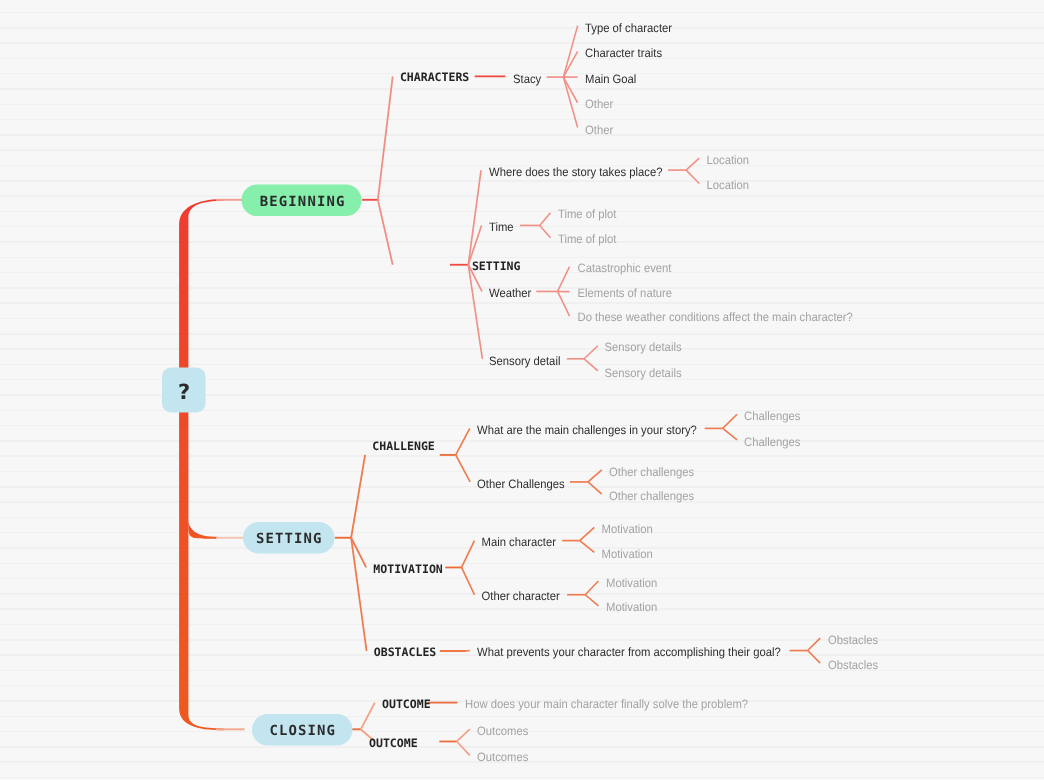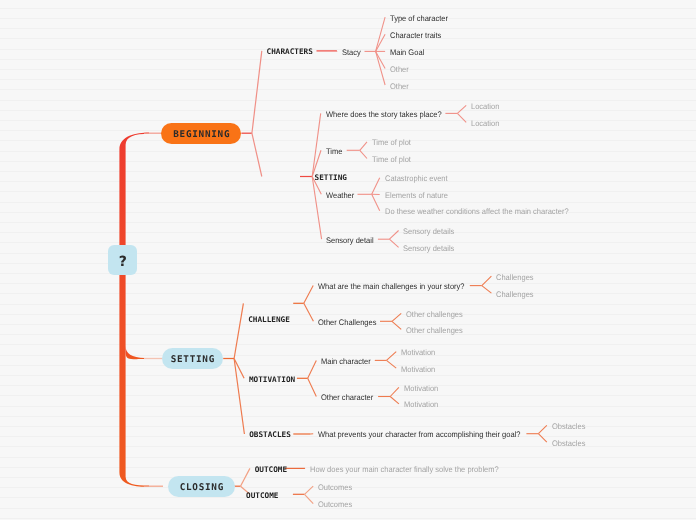--- a/index.html
+++ b/index.html
@@ -151,21 +151,21 @@
       <path d="M240.50,486.20 L249.90,468.40" fill="none" stroke="#f2a083" stroke-width="1.2" stroke-linecap="butt" shape-rendering="geometricPrecision"></path>
       <path d="M284.90,468.40 L305.00,468.40" fill="none" stroke="#ec6b3d" stroke-width="1.2" stroke-linecap="butt" shape-rendering="geometricPrecision"></path>
       <path d="M305.00,468.40 L305.00,468.20" fill="none" stroke="#f2a083" stroke-width="1.1" stroke-linecap="butt" shape-rendering="geometricPrecision"></path>
       <path d="M240.50,486.20 L249.90,494.30" fill="none" stroke="#f2a083" stroke-width="1.2" stroke-linecap="butt" shape-rendering="geometricPrecision"></path>
       <path d="M292.90,494.30 L304.50,494.30" fill="none" stroke="#ec6b3d" stroke-width="1.2" stroke-linecap="butt" shape-rendering="geometricPrecision"></path>
       <path d="M304.50,494.30 L313.20,486.10" fill="none" stroke="#f2a083" stroke-width="1.1" stroke-linecap="butt" shape-rendering="geometricPrecision"></path>
       <path d="M304.50,494.30 L313.20,503.60" fill="none" stroke="#f2a083" stroke-width="1.1" stroke-linecap="butt" shape-rendering="geometricPrecision"></path>
     </svg>
   <div id="nodes">
       <div class="node root-node" style="left: 108.4px; top: 244.8px; width: 28.6px; height: 30.4px; line-height: 35px; background: rgb(195, 229, 240); color: rgb(43, 43, 43);">?</div>
-      <div class="node pill" style="left: 161.4px; top: 122.6px; width: 80px; height: 21.2px; line-height: 24.6px; background: #f97316; color: rgb(43, 43, 43);">BEGINNING</div>
+      <div class="node pill" style="left: 161.4px; top: 122.6px; width: 80px; height: 21.2px; line-height: 24.6px; background: #86efac; color: rgb(43, 43, 43);">BEGINNING</div>
       <div class="node lvl2" style="left: 266.6px; top: 50.9px;">CHARACTERS</div>
       <div class="node lvl3" style="left: 341.7px; top: 51.4px;">Stacy</div>
       <div class="node lvl4" style="left: 389.9px; top: 17.1px;">Type of character</div>
       <div class="node lvl4" style="left: 389.9px; top: 34.3px;">Character traits</div>
       <div class="node lvl4" style="left: 389.9px; top: 51.4px;">Main Goal</div>
       <div class="node lvl4 dim" style="left: 389.9px; top: 68.5px;">Other</div>
       <div class="node lvl4 dim" style="left: 389.9px; top: 85px;">Other</div>
       <div class="node lvl2" style="left: 266.6px; top: 176.5px; margin-left: 48px;">SETTING</div>
       <div class="node lvl3" style="left: 325.5px; top: 113.4px;">Where does the story takes place?</div>
       <div class="node lvl4 dim" style="left: 471px; top: 105.4px;">Location</div>
@@ -174,21 +174,21 @@
       <div class="node lvl4 dim" style="left: 371.8px; top: 141.8px;">Time of plot</div>
       <div class="node lvl4 dim" style="left: 371.8px; top: 158.5px;">Time of plot</div>
       <div class="node lvl3" style="left: 326.1px; top: 194.3px;">Weather</div>
       <div class="node lvl4 dim" style="left: 384.5px; top: 177.7px;">Catastrophic event</div>
       <div class="node lvl4 dim" style="left: 384.5px; top: 194.4px;">Elements of nature</div>
       <div class="node lvl4 dim" style="left: 384.5px; top: 210.8px;">Do these weather conditions affect the main character?</div>
       <div class="node lvl3" style="left: 326.4px; top: 239.2px;">Sensory detail</div>
       <div class="node lvl4 dim" style="left: 403.4px; top: 230.5px;">Sensory details</div>
       <div class="node lvl4 dim" style="left: 403.4px; top: 247.3px;">Sensory details</div>
       <div class="node pill" style="left: 161.8px; top: 347.85px; width: 61.4px; height: 21.3px; line-height: 24.7px; background: rgb(195, 229, 240); color: rgb(43, 43, 43);">SETTING</div>
-      <div class="node lvl2" style="left: 248.2px; top: 319px;">CHALLENGE</div>
+      <div class="node lvl2" style="left: 248.2px; top: 297px;">CHALLENGE</div>
       <div class="node lvl3" style="left: 318px; top: 285.6px;">What are the main challenges in your story?</div>
       <div class="node lvl4 dim" style="left: 496.2px; top: 276.2px;">Challenges</div>
       <div class="node lvl4 dim" style="left: 496.2px; top: 293.2px;">Challenges</div>
       <div class="node lvl3" style="left: 318.2px; top: 321.3px;">Other Challenges</div>
       <div class="node lvl4 dim" style="left: 406px; top: 313.3px;">Other challenges</div>
       <div class="node lvl4 dim" style="left: 406px; top: 329.4px;">Other challenges</div>
       <div class="node lvl2" style="left: 248.9px; top: 378.3px;">MOTIVATION</div>
       <div class="node lvl3" style="left: 321.1px; top: 360.4px;">Main character</div>
       <div class="node lvl4 dim" style="left: 401px; top: 351.6px;">Motivation</div>
       <div class="node lvl4 dim" style="left: 401px; top: 368.2px;">Motivation</div>

